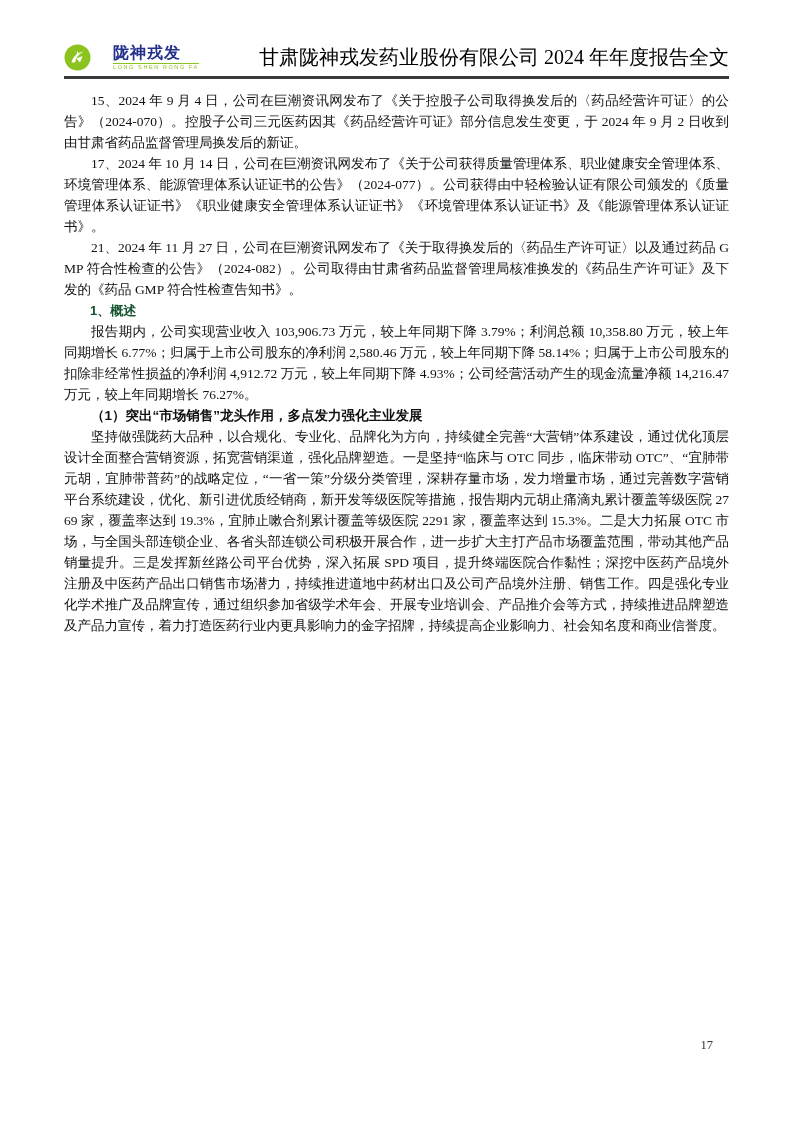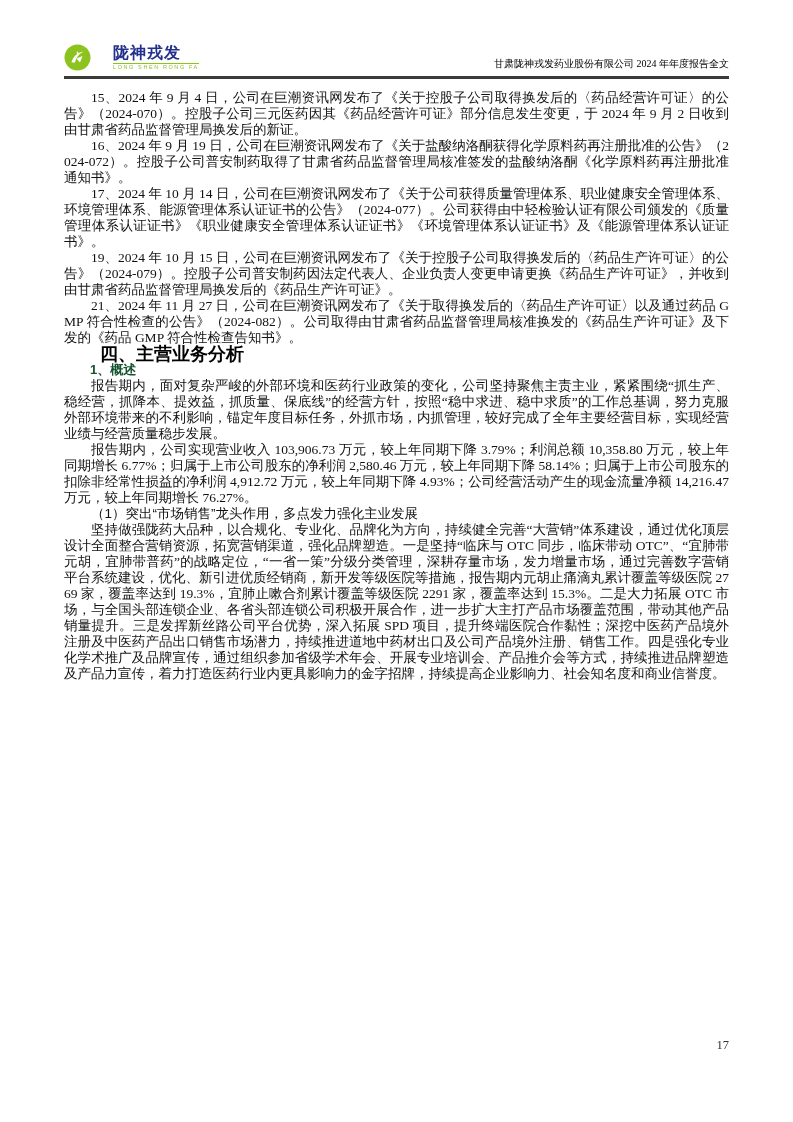--- a/index.html
+++ b/index.html
@@ -26,42 +26,42 @@
   .brand-cn{
     font-family:"Liberation Sans","DejaVu Sans",sans-serif;
     font-weight:bold;font-size:16px;color:#23318c;letter-spacing:1px;
   }
   .brand-rule{height:1px;background:#8dc31f;margin:2px 0 1px 0;}
   .brand-en{
     font-family:"Liberation Sans","DejaVu Sans",sans-serif;
     font-size:5.5px;color:#8dc31f;letter-spacing:1.6px;white-space:nowrap;
   }
   .doc-title{
-    font-size:10px;color:#000;white-space:nowrap;
+    font-size:20px;color:#000;white-space:nowrap;
   }
   
-  .content{margin-top:11px;font-size:13.5px;line-height:16px;text-align:justify;}
+  .content{margin-top:11px;font-size:13.5px;line-height:21px;text-align:justify;}
   .content p{margin:0;text-indent:2em;word-break:break-all;}
   .h-sec{
     font-family:"Liberation Sans","DejaVu Sans",sans-serif;
     font-weight:bold;font-size:18px;margin:18px 0 12px 0;text-indent:0;
     color:#000;
   }
   .h-sub{
     font-family:"Liberation Sans","DejaVu Sans",sans-serif;
     font-weight:bold;font-size:13px;margin:12px 0 22px 0;text-indent:0;
     color:#14532d;
   }
   .p-bold{
     font-family:"Liberation Sans","DejaVu Sans",sans-serif;
-    font-weight:normal;
+    font-weight:bold;
   }
   
   .page-num{
-    position:absolute;right:64px;top:1038px;
+    position:absolute;right:80px;top:1038px;
     font-size:12.5px;color:#333;
   }
 </style>
 </head>
 <body>
 
 <div class="page">
 
   <div class="hdr">
     <div class="brand">
@@ -77,29 +77,25 @@
         <span class="brand-cn">陇神戎发</span>
         <span class="brand-rule"></span>
         <span class="brand-en">LONG SHEN RONG FA</span>
       </span>
     </div>
     <div class="doc-title">甘肃陇神戎发药业股份有限公司 2024 年年度报告全文</div>
   </div>
 
   <div class="content">
     <p>15、2024 年 9 月 4 日，公司在巨潮资讯网发布了《关于控股子公司取得换发后的〈药品经营许可证〉的公告》（2024-070）。控股子公司三元医药因其《药品经营许可证》部分信息发生变更，于 2024 年 9 月 2 日收到由甘肃省药品监督管理局换发后的新证。</p>
-    <p>16、2024 年 9 月 19 日，公司在巨潮资讯网发布了《关于盐酸纳洛酮获得化学原料药再注册批准的公告》（2024-072）。控股子公司普安制药取得了甘肃省药品监督管理局核准签发的盐酸纳洛酮《化学原料药再注册批准通知书》。</p>
     <p>17、2024 年 10 月 14 日，公司在巨潮资讯网发布了《关于公司获得质量管理体系、职业健康安全管理体系、环境管理体系、能源管理体系认证证书的公告》（2024-077）。公司获得由中轻检验认证有限公司颁发的《质量管理体系认证证书》《职业健康安全管理体系认证证书》《环境管理体系认证证书》及《能源管理体系认证证书》。</p>
-    <p>19、2024 年 10 月 15 日，公司在巨潮资讯网发布了《关于控股子公司取得换发后的〈药品生产许可证〉的公告》（2024-079）。控股子公司普安制药因法定代表人、企业负责人变更申请更换《药品生产许可证》，并收到由甘肃省药品监督管理局换发后的《药品生产许可证》。</p>
     <p>21、2024 年 11 月 27 日，公司在巨潮资讯网发布了《关于取得换发后的〈药品生产许可证〉以及通过药品 GMP 符合性检查的公告》（2024-082）。公司取得由甘肃省药品监督管理局核准换发的《药品生产许可证》及下发的《药品 GMP 符合性检查告知书》。</p>
 
-    <p class="h-sec">四、主营业务分析</p>
     <p class="h-sub">1、概述</p>
 
-    <p>报告期内，面对复杂严峻的外部环境和医药行业政策的变化，公司坚持聚焦主责主业，紧紧围绕“抓生产、稳经营，抓降本、提效益，抓质量、保底线”的经营方针，按照“稳中求进、稳中求质”的工作总基调，努力克服外部环境带来的不利影响，锚定年度目标任务，外抓市场，内抓管理，较好完成了全年主要经营目标，实现经营业绩与经营质量稳步发展。</p>
     <p>报告期内，公司实现营业收入 103,906.73 万元，较上年同期下降 3.79%；利润总额 10,358.80 万元，较上年同期增长 6.77%；归属于上市公司股东的净利润 2,580.46 万元，较上年同期下降 58.14%；归属于上市公司股东的扣除非经常性损益的净利润 4,912.72 万元，较上年同期下降 4.93%；公司经营活动产生的现金流量净额 14,216.47 万元，较上年同期增长 76.27%。</p>
 
     <p class="p-bold">（1）突出“市场销售”龙头作用，多点发力强化主业发展</p>
     <p>坚持做强陇药大品种，以合规化、专业化、品牌化为方向，持续健全完善“大营销”体系建设，通过优化顶层设计全面整合营销资源，拓宽营销渠道，强化品牌塑造。一是坚持“临床与 OTC 同步，临床带动 OTC”、“宜肺带元胡，宜肺带普药”的战略定位，“一省一策”分级分类管理，深耕存量市场，发力增量市场，通过完善数字营销平台系统建设，优化、新引进优质经销商，新开发等级医院等措施，报告期内元胡止痛滴丸累计覆盖等级医院 2769 家，覆盖率达到 19.3%，宜肺止嗽合剂累计覆盖等级医院 2291 家，覆盖率达到 15.3%。二是大力拓展 OTC 市场，与全国头部连锁企业、各省头部连锁公司积极开展合作，进一步扩大主打产品市场覆盖范围，带动其他产品销量提升。三是发挥新丝路公司平台优势，深入拓展 SPD 项目，提升终端医院合作黏性；深挖中医药产品境外注册及中医药产品出口销售市场潜力，持续推进道地中药材出口及公司产品境外注册、销售工作。四是强化专业化学术推广及品牌宣传，通过组织参加省级学术年会、开展专业培训会、产品推介会等方式，持续推进品牌塑造及产品力宣传，着力打造医药行业内更具影响力的金字招牌，持续提高企业影响力、社会知名度和商业信誉度。</p>
   </div>
 
   <div class="page-num">17</div>
 </div>
 
 </body></html>

